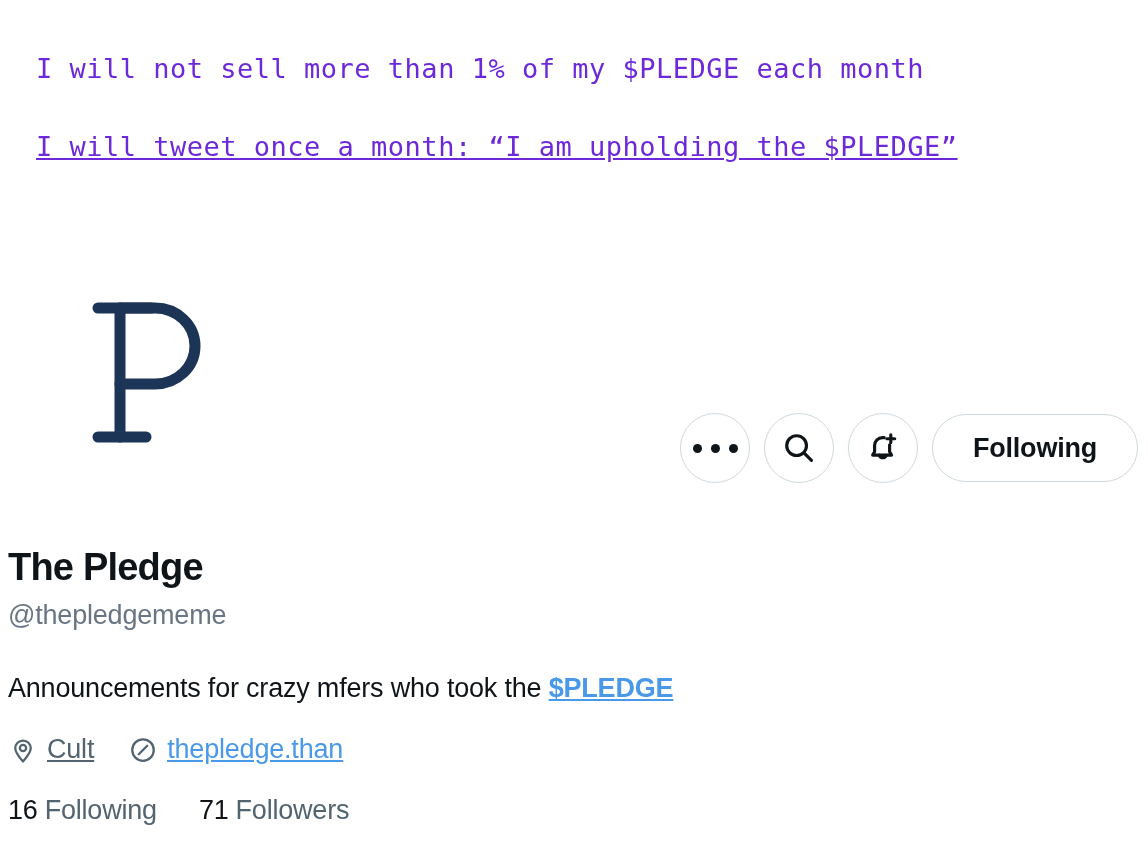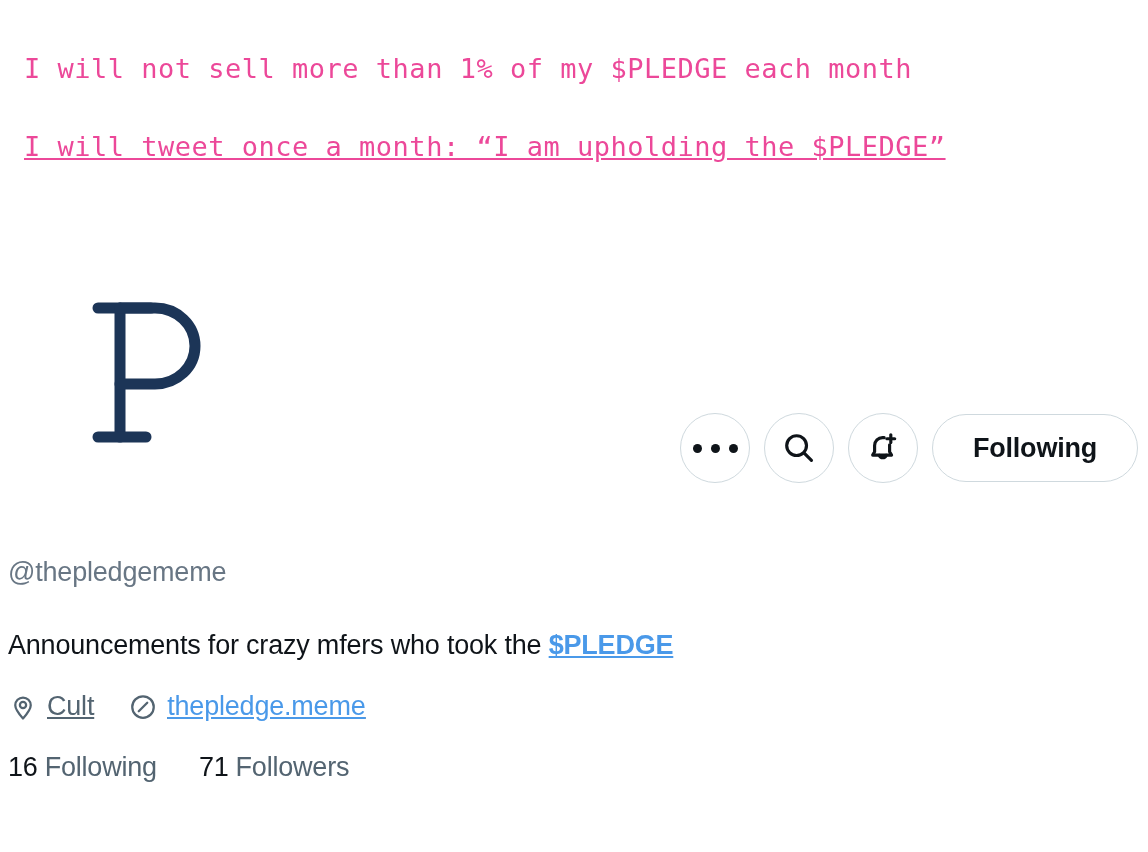--- a/index.html
+++ b/index.html
@@ -21,25 +21,25 @@
     position: absolute;
     left: 0;
     top: 0;
     width: 1148px;
     height: 287px;
     background: #ffffff;
     overflow: hidden;
   }
   .banner-line {
     position: absolute;
-    left: 24px;
+    left: 36px;
     font-family: "DejaVu Sans Mono", "Liberation Mono", monospace;
     font-size: 27px;
     letter-spacing: 0.5px;
-    color: #ec4899;
+    color: #6d28d9;
     white-space: nowrap;
   }
   .banner-line-1 { top: 53px; }
   .banner-line-2 { top: 131px; text-decoration: underline; }
 
   
   .avatar {
     position: absolute;
     left: 72px;
     top: 288px;
@@ -226,20 +226,21 @@
         <line x1="14.6" y1="5.8" x2="19.8" y2="5.8"></line>
       </g>
     </svg>
   </button>
 
   <button class="follow-btn">Following</button>
 </div>
 
 <div class="profile">
 
+  <h1 class="display-name">The Pledge</h1>
 
   <div class="handle">@thepledgememe</div>
 
   <div class="bio">
     <span>Announcements for crazy mfers who took the </span><a class="cashtag" href="#">$PLEDGE</a>
   </div>
 
   <div class="meta-row">
 
     <div class="meta-item">
@@ -256,21 +257,21 @@
 
     <div class="meta-item">
       <span class="mi-icon">
         <svg width="30" height="30" viewBox="0 0 24 24" aria-hidden="true">
           <g fill="none" stroke="#536471" stroke-width="1.8" stroke-linecap="round" stroke-linejoin="round">
             <circle cx="12" cy="12" r="8.6"></circle>
             <line x1="8.6" y1="15.4" x2="15.4" y2="8.6"></line>
           </g>
         </svg>
       </span>
-      <a class="meta-link" href="#">thepledge.meme</a>
+      <a class="meta-link" href="#">thepledge.than</a>
     </div>
 
 
   </div>
 
   <div class="stats-row">
     <div class="stat">
       <b>16</b><span>Following</span>
     </div>
     <div class="stat">

